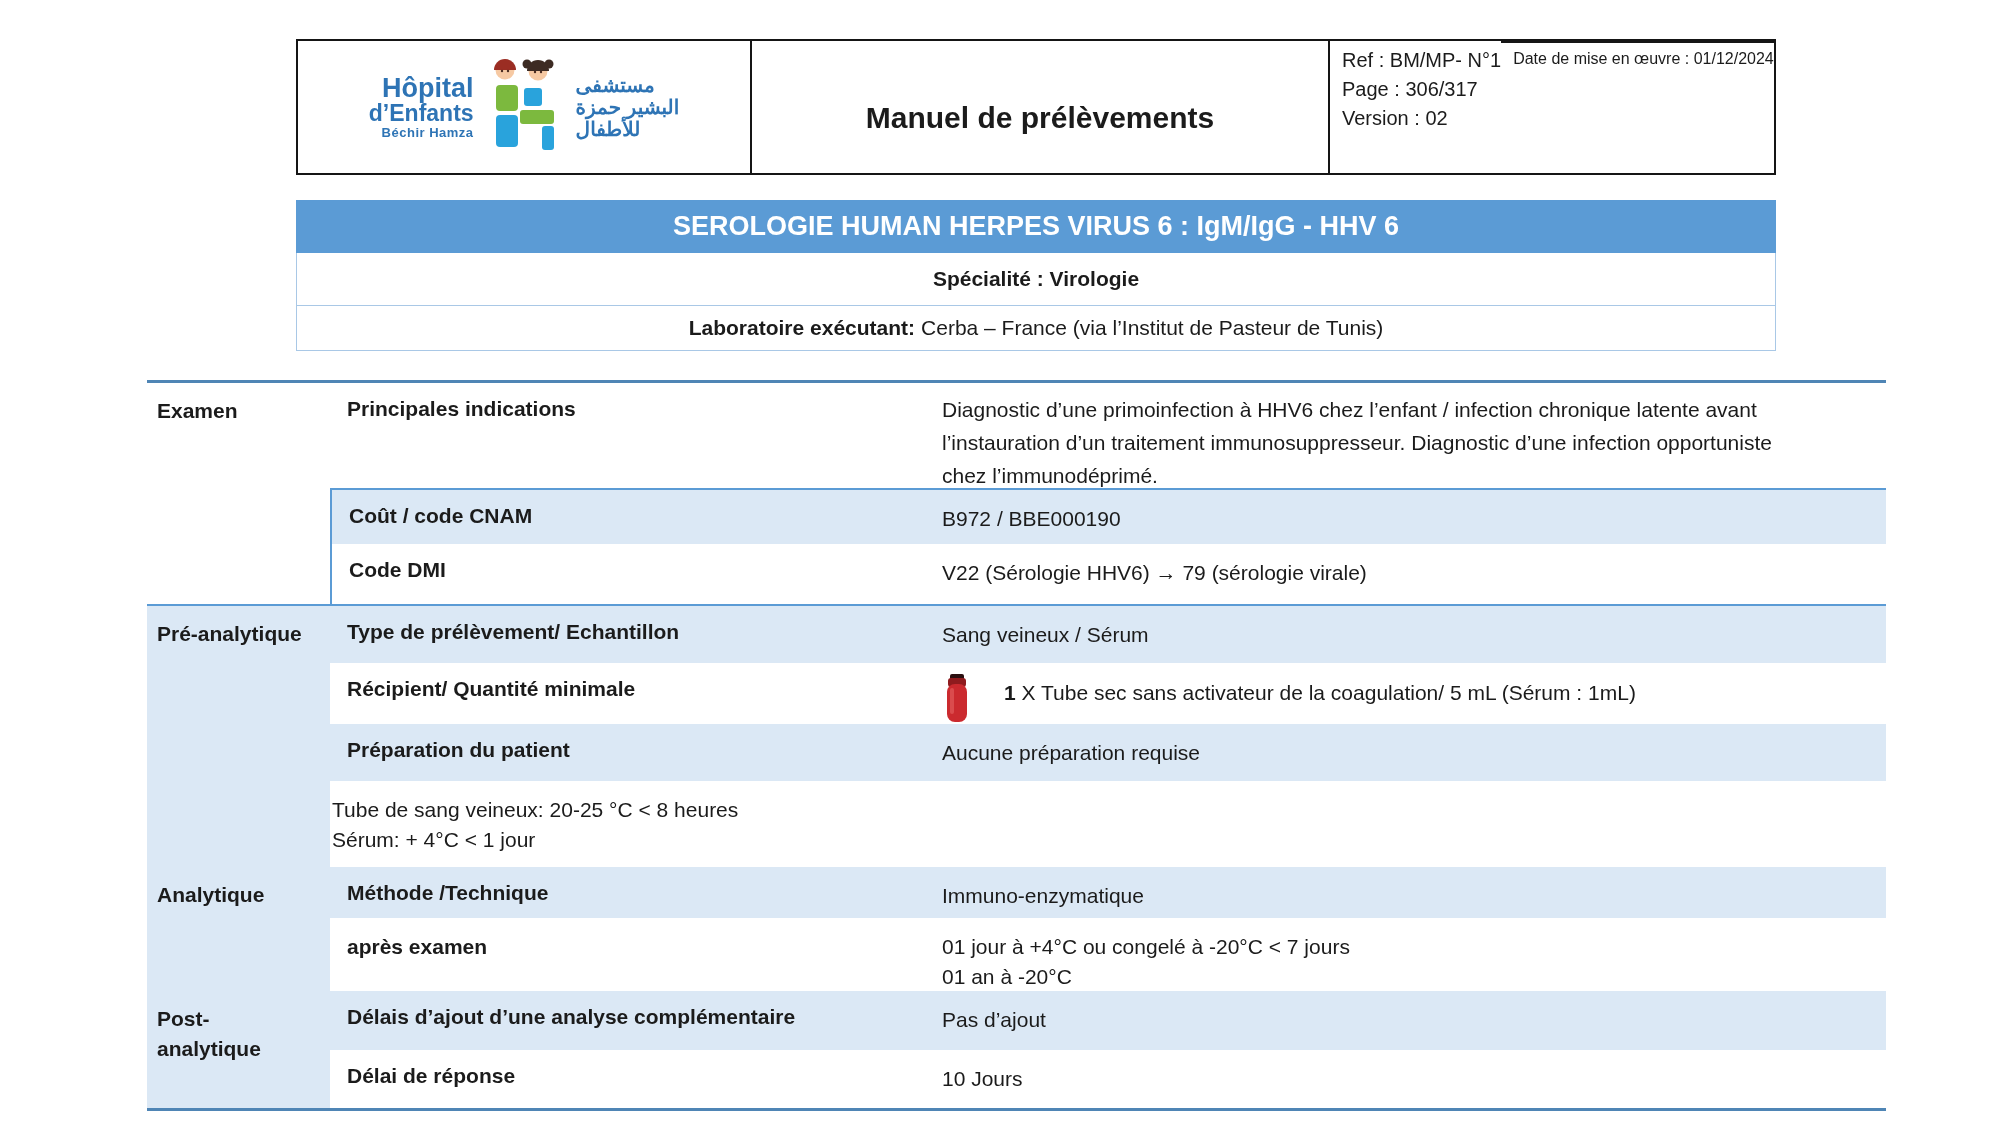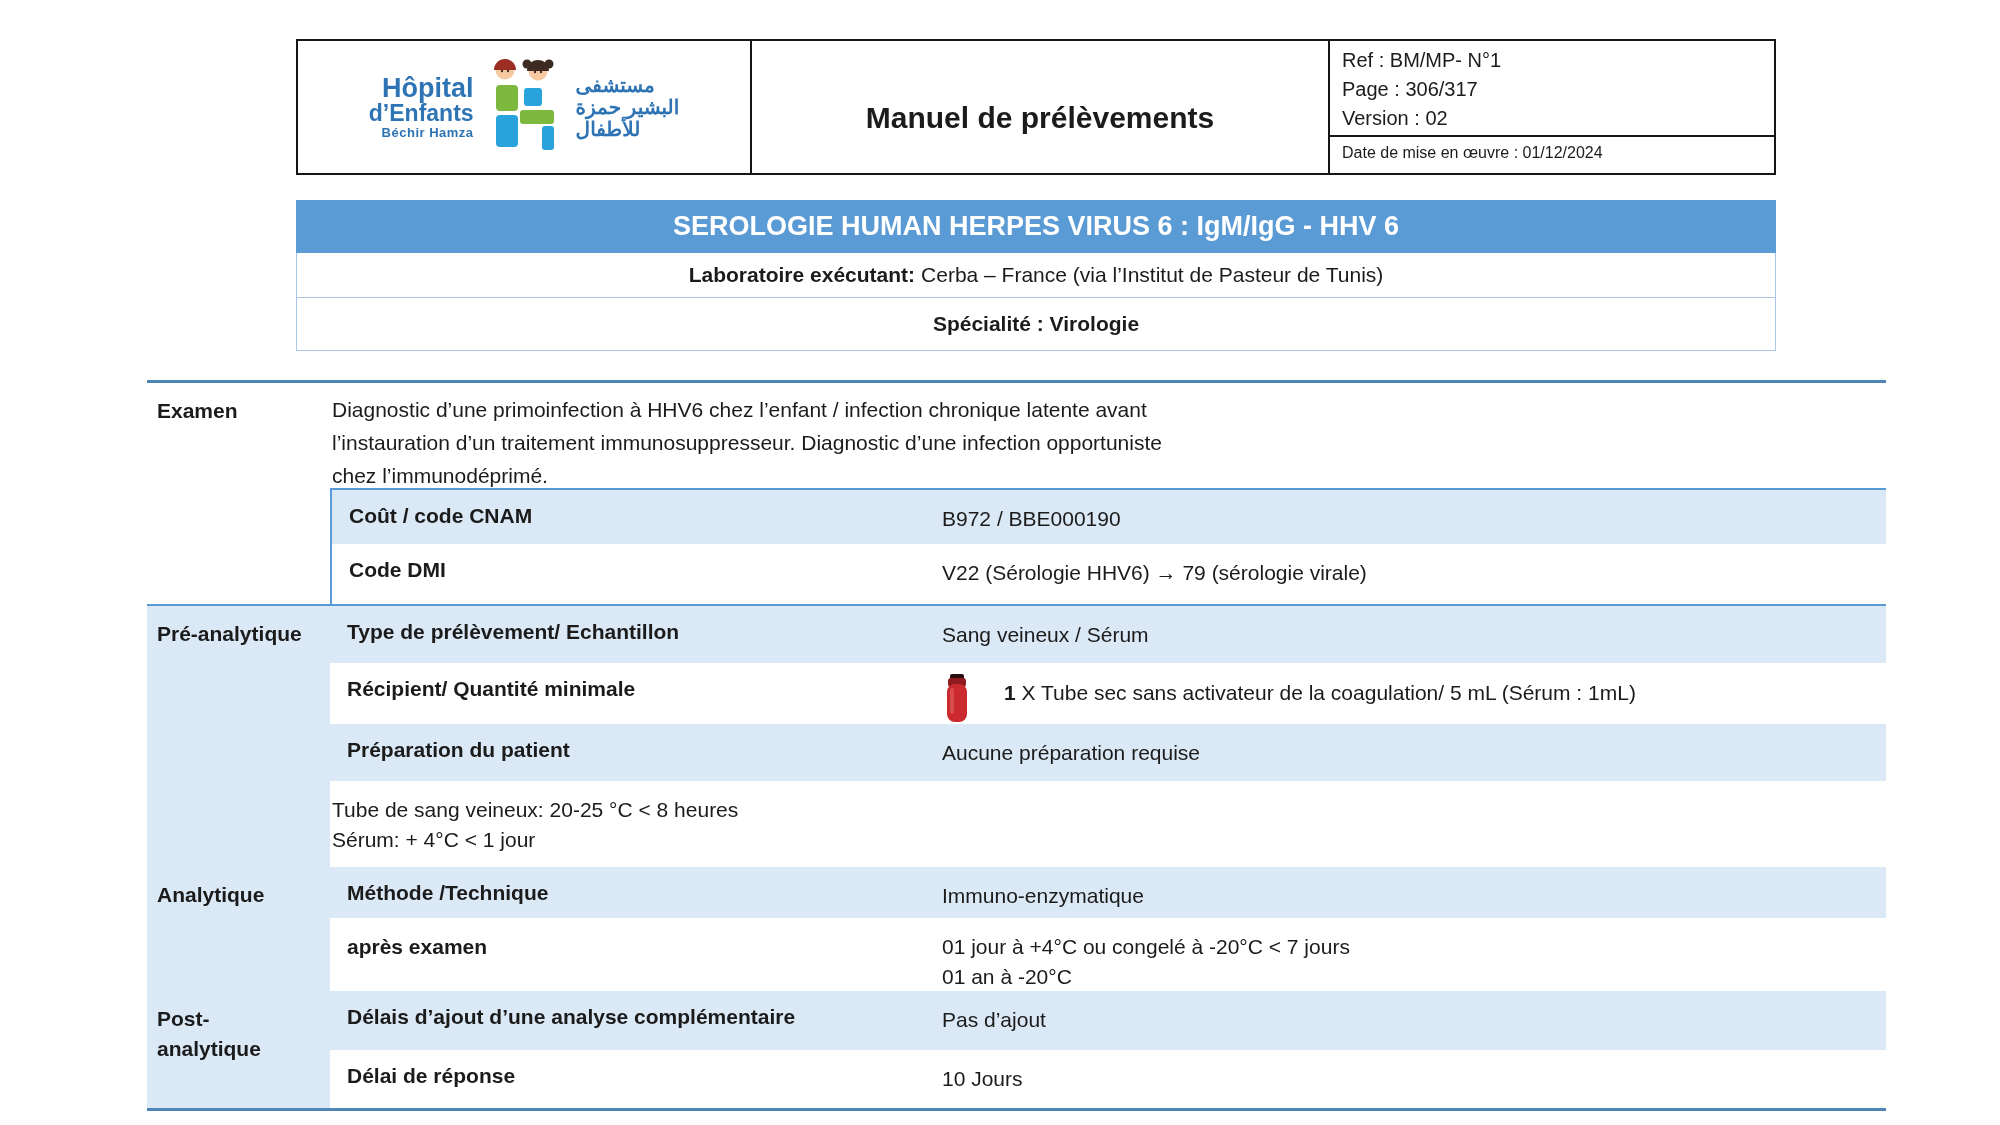--- a/index.html
+++ b/index.html
@@ -13,21 +13,21 @@
   .logo-cell { width: 454px; border-right: 2px solid #151515; display: flex;
     align-items: center; justify-content: center; gap: 12px; }
   .logo-fr { text-align: right; color: #2e74b5; font-weight: bold; line-height: 1.04; }
   .logo-fr .l1 { font-size: 27px; }
   .logo-fr .l2 { font-size: 23px; }
   .logo-fr .l3 { font-size: 13px; letter-spacing: .5px; }
   .logo-ar { text-align: left; direction: rtl; color: #2e74b5; font-weight: bold; line-height: 1.1; font-size: 20px; }
   .title-cell { flex: 1; border-right: 2px solid #151515; display: flex;
     align-items: center; justify-content: center; padding-top: 22px; }
   .doc-title { font-size: 30px; font-weight: bold; }
-  .ref-cell { width: 444px; display: flex; flex-direction: column; }
+  .ref-cell { width: 444px; display: flex; flex-direction: row; }
   .ref-lines { height: 94px; padding: 5px 0 0 12px; font-size: 20px; line-height: 29px; }
   .ref-date { border-top: 2px solid #151515; flex: 1; padding: 7px 0 0 12px; font-size: 16px; }
 
   
   .title-block { position: absolute; left: 296px; top: 200px; width: 1480px; }
   .main-title-bar { height: 53px; background: #5b9bd5; display: flex; align-items: center; justify-content: center; }
   .main-title-bar span { color: #fff; font-weight: bold; font-size: 27px; }
   .tb-row { border: 1px solid #a9c8e6; border-top: none; display: flex; align-items: center; justify-content: center; }
   .spec-row { height: 53px; font-weight: bold; font-size: 21px; }
   .lab-row { height: 45px; font-size: 21px; }
@@ -105,33 +105,34 @@
         <div>Version : 02</div>
       </div>
       <div class="ref-date">Date de mise en œuvre : 01/12/2024</div>
     </div>
   </div>
 
   <div class="title-block">
     <div class="main-title-bar">
       <span>SEROLOGIE HUMAN HERPES VIRUS 6 :  IgM/IgG - HHV 6</span>
     </div>
+    <div class="tb-row spec-row">
+      <span>Spécialité : Virologie</span>
+    </div>
     <div class="tb-row lab-row">
       <b>Laboratoire exécutant:</b>
       <span>Cerba – France (via l’Institut de Pasteur de Tunis)</span>
-    </div>
-    <div class="tb-row spec-row">
-      <span>Spécialité : Virologie</span>
     </div>
   </div>
 
   <div class="main-table">
 
     <div class="cell sec sec-examen">Examen</div>
 
+    <div class="cell lbl white" style="grid-row:1">Principales indications</div>
     <div class="cell val white ind-val" style="grid-row:1">
       <div>Diagnostic d’une primoinfection à HHV6 chez l’enfant / infection chronique latente avant</div>
       <div>l’instauration d’un traitement immunosuppresseur.  Diagnostic d’une infection opportuniste</div>
       <div>chez l’immunodéprimé.</div>
     </div>
 
     <div class="cell lbl blue bt-strong bl-strong" style="grid-row:2">Coût /  code CNAM</div>
     <div class="cell val blue bt-strong" style="grid-row:2">B972 / BBE000190</div>
 
     <div class="cell lbl white bl-strong" style="grid-row:3">Code DMI</div>

